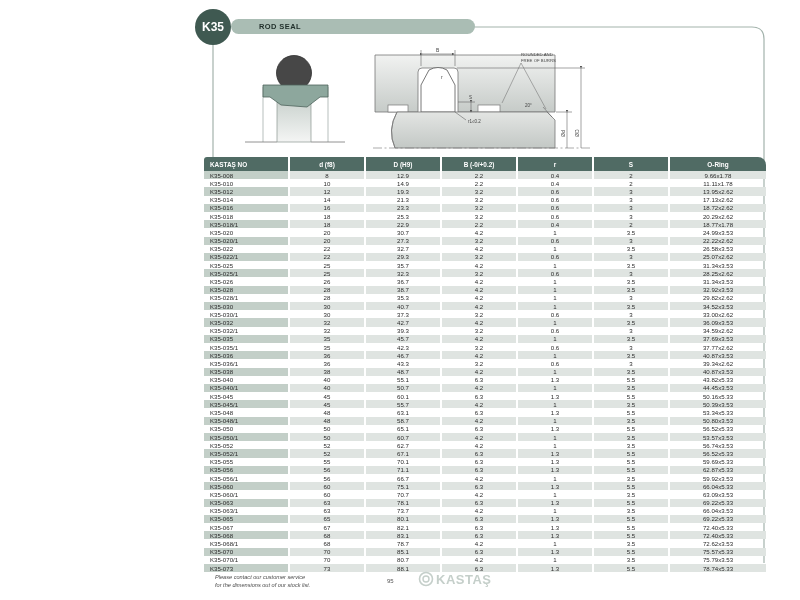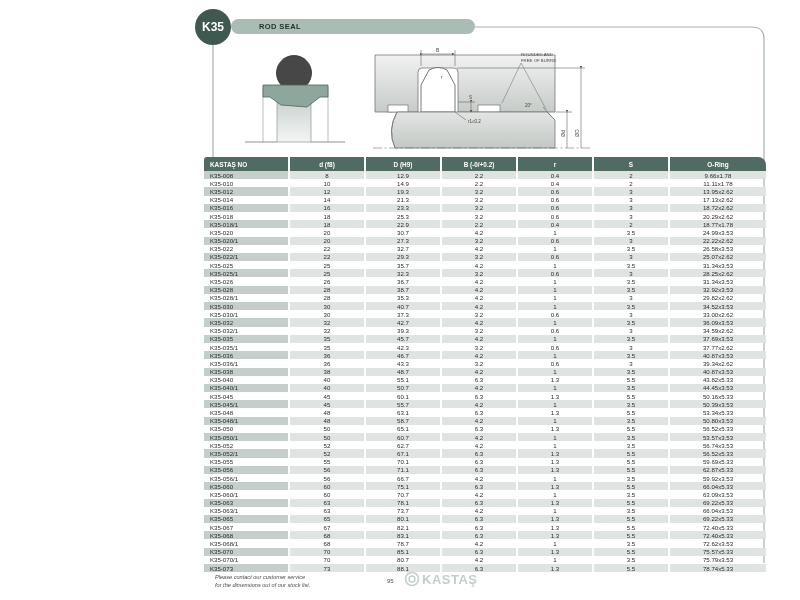--- a/index.html
+++ b/index.html
@@ -23,21 +23,21 @@
   .thead .hcell:first-child{justify-content:flex-start;padding-left:6px;border-radius:3px 0 0 0;}
   .thead .hcell:last-child{border-radius:0 8px 0 0;}
   .trow{height:8.19px;}
   .tcell{font-size:6.1px;color:#2b2b2b;display:flex;align-items:center;justify-content:center;overflow:hidden;}
   .tcell.c0{justify-content:flex-start;padding-left:6px;}
   .trow.striped .tcell{background:#dfe4e1;}
   .trow.striped .tcell.c0{background:#c3cfc8;}
   
   #footer-note{left:215px;top:574px;font-size:5.6px;font-style:italic;color:#4a4a4a;line-height:1.35;z-index:2;}
   #page-number{left:387px;top:578px;font-size:6px;color:#555;z-index:2;}
-  #logo{left:404px;top:571px;display:flex;align-items:center;gap:2px;z-index:2;}
+  #logo{left:418px;top:571px;display:flex;align-items:center;gap:2px;z-index:2;}
   #logo .brand{font-size:13px;font-weight:bold;color:#c5cfca;letter-spacing:.5px;}
 </style>
 </head>
 <body>
 
 <svg id="frame-svg" class="abs" width="800" height="600">
   <path d="M447 27 H752 Q764 27 764 39 V563" fill="none" stroke="#a3b3ac" stroke-width="1.2"></path>
   <path d="M213 45 V157" fill="none" stroke="#a3b3ac" stroke-width="1.2"></path>
 </svg>
 

